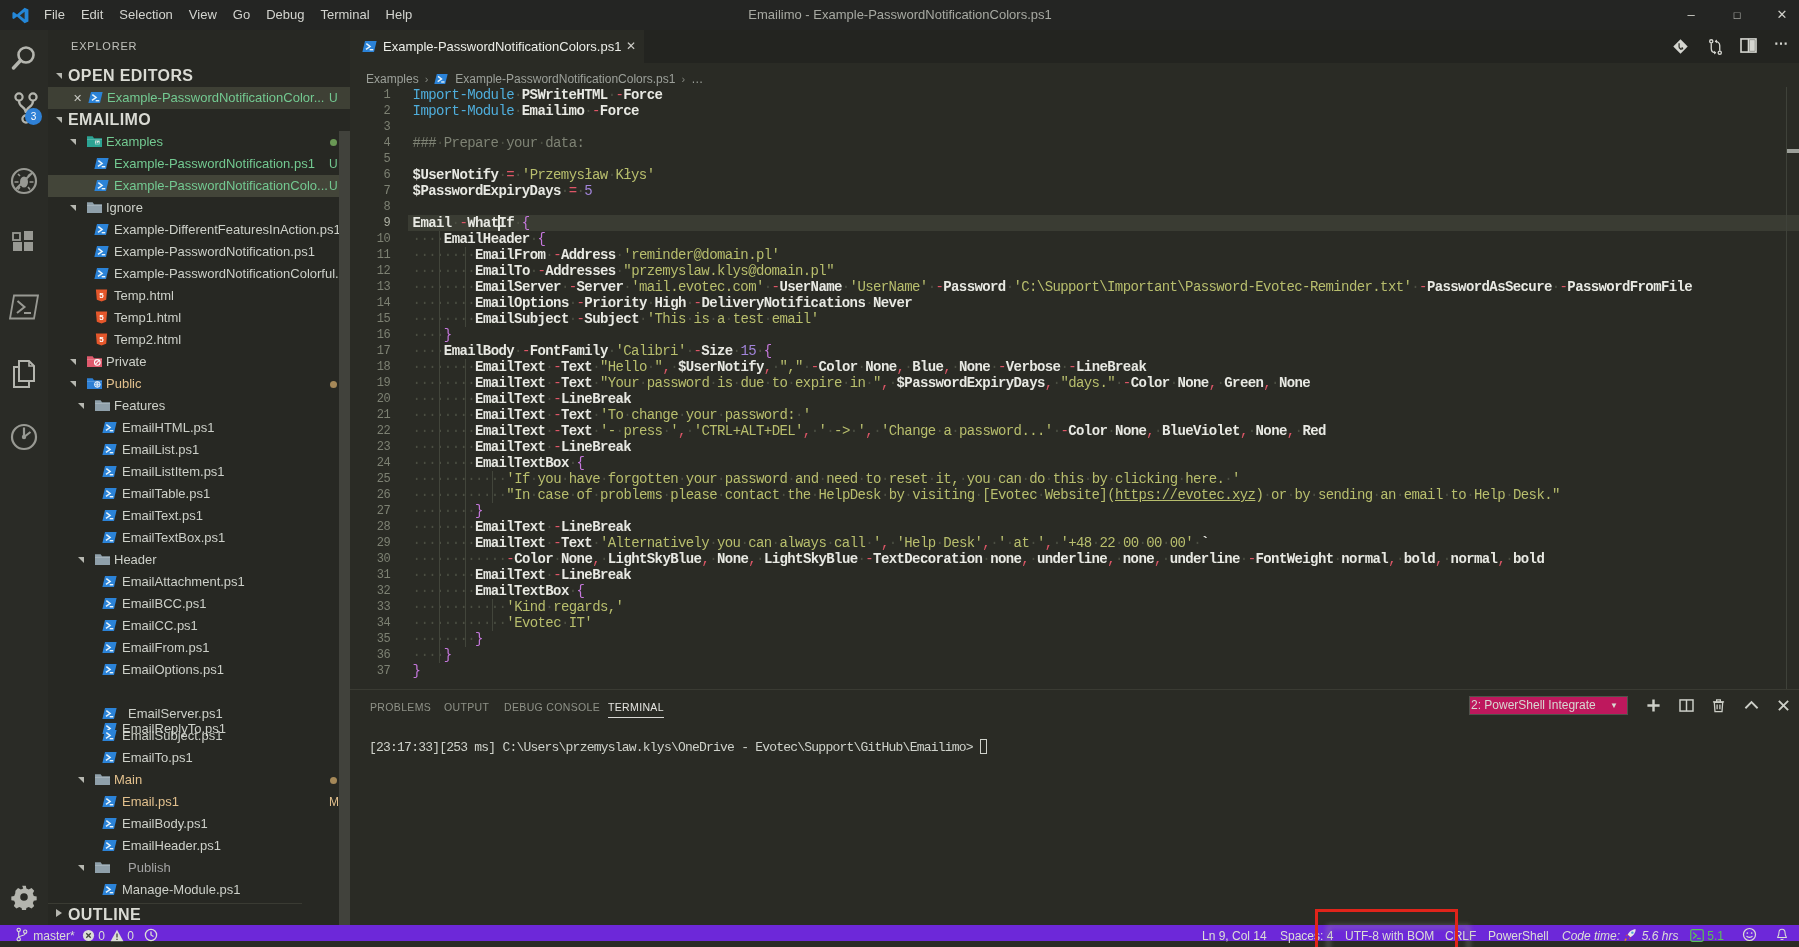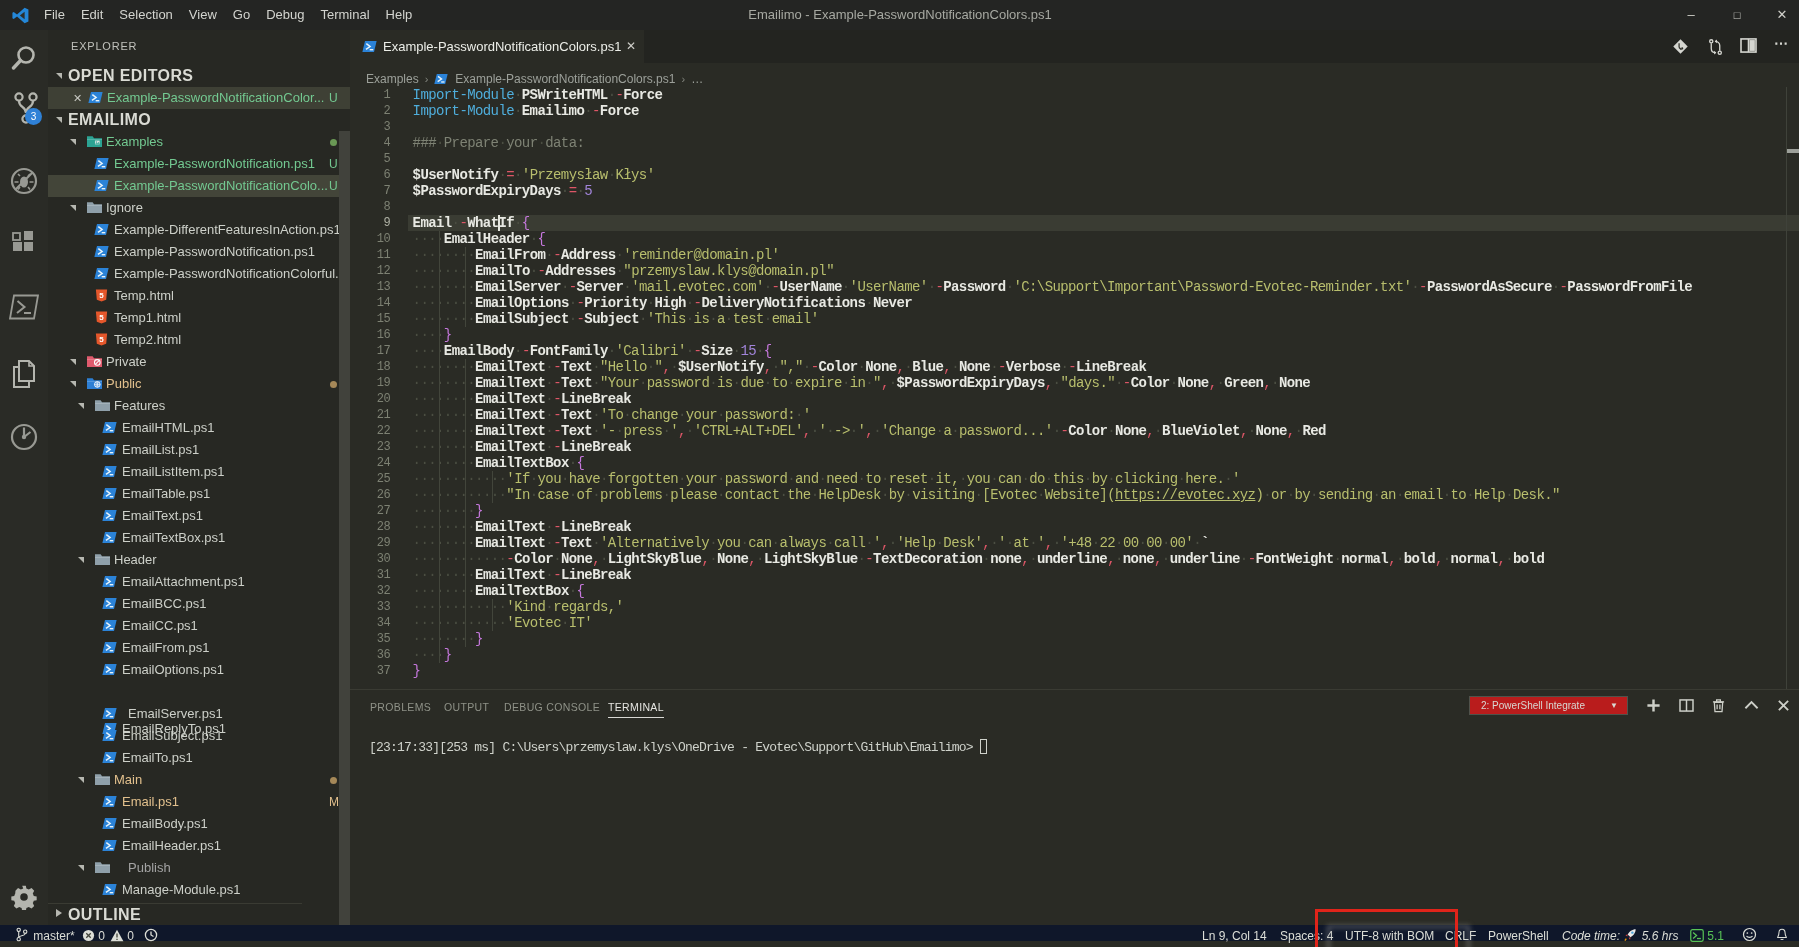--- a/index.html
+++ b/index.html
@@ -48,26 +48,26 @@
 .cl .n{color:#a184d9;font-weight:normal}
 .cl .m{color:#7e8274;font-weight:normal}
 #curline{position:absolute;left:58px;top:128px;width:1391px;height:16px;background:#3a3c33}
 .guide{position:absolute;width:1px;background:#42453b}
 #cursor{position:absolute;left:148.4px;top:128px;width:1.6px;height:16px;background:#e6e8e0}
 #ruler{position:absolute;left:1436px;top:0;width:1px;height:602px;background:#3f423a}
 #rulermark{position:absolute;left:1437px;top:62px;width:12px;height:4px;background:#9da09a}
 #panel{position:absolute;left:350px;top:689px;width:1449px;height:236px;background:#2a2b25;border-top:1px solid #3a3b33}
 .ptab{position:absolute;top:6px;height:22px;line-height:22px;font-size:10.5px;letter-spacing:0.35px;color:#8f9288}
 .ptab.act{color:#e6e6e2;border-bottom:1px solid #d8d8d4}
-#pdrop{position:absolute;left:1119px;top:6px;width:159px;height:19px;background:#b91c1c;border:1px solid #50524b;color:#d8d8d2;font-size:10px;line-height:17px;padding-left:11px;white-space:nowrap;overflow:hidden}
+#pdrop{position:absolute;left:1119px;top:6px;width:159px;height:19px;background:#be185d;border:1px solid #50524b;color:#d8d8d2;font-size:12px;line-height:17px;padding-left:1px;white-space:nowrap;overflow:hidden}
 #pdroparrow{position:absolute;left:1260px;top:6px;height:19px;line-height:19px;font-size:8px;color:#d8d8d2}
 .picon{position:absolute;top:8px;line-height:0}
 #term{position:absolute;left:19px;top:50px;font-family:"Liberation Mono",monospace;font-size:13px;letter-spacing:-0.78px;color:#cfd2cb;white-space:pre}
 #termcursor{position:absolute;left:630px;top:49px;width:7px;height:15px;border:1px solid #cfd2cb}
-#statusbar{position:absolute;left:0;top:925px;width:1799px;height:16px;background:#0f172a;z-index:40}
+#statusbar{position:absolute;left:0;top:925px;width:1799px;height:16px;background:#6d28d9;z-index:40}
 .si{position:absolute;top:0;line-height:22px;font-size:12px;white-space:nowrap}
 #redrect{position:absolute;left:1315px;top:909px;width:143px;height:60px;border:3px solid #e0241a;z-index:50}
 #redshadow{position:absolute;left:1327px;top:925px;width:143px;height:60px;border:3px solid rgba(150,150,150,0.5);filter:blur(2.5px);z-index:45}
 </style></head>
 <body>
 <div id="titlebar">
   <span class="logo"><svg width="19" height="19" viewBox="0 0 24 24">
         <path d="M17.2 2.2 L22 4.5 V19.5 L17.2 21.8 L7.6 13.2 L3.4 16.5 L1.8 15.6 V8.4 L3.4 7.5 L7.6 10.8 Z" fill="#2487d8"></path>
         <path d="M17.2 7.2 V16.8 L11.2 12 Z" fill="#2d2f2b"></path>
       </svg></span>

